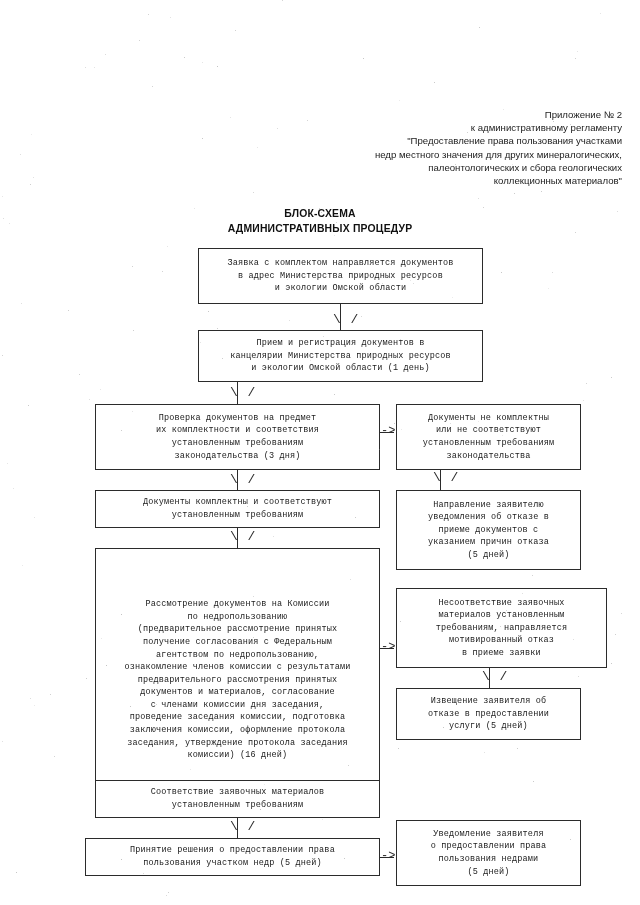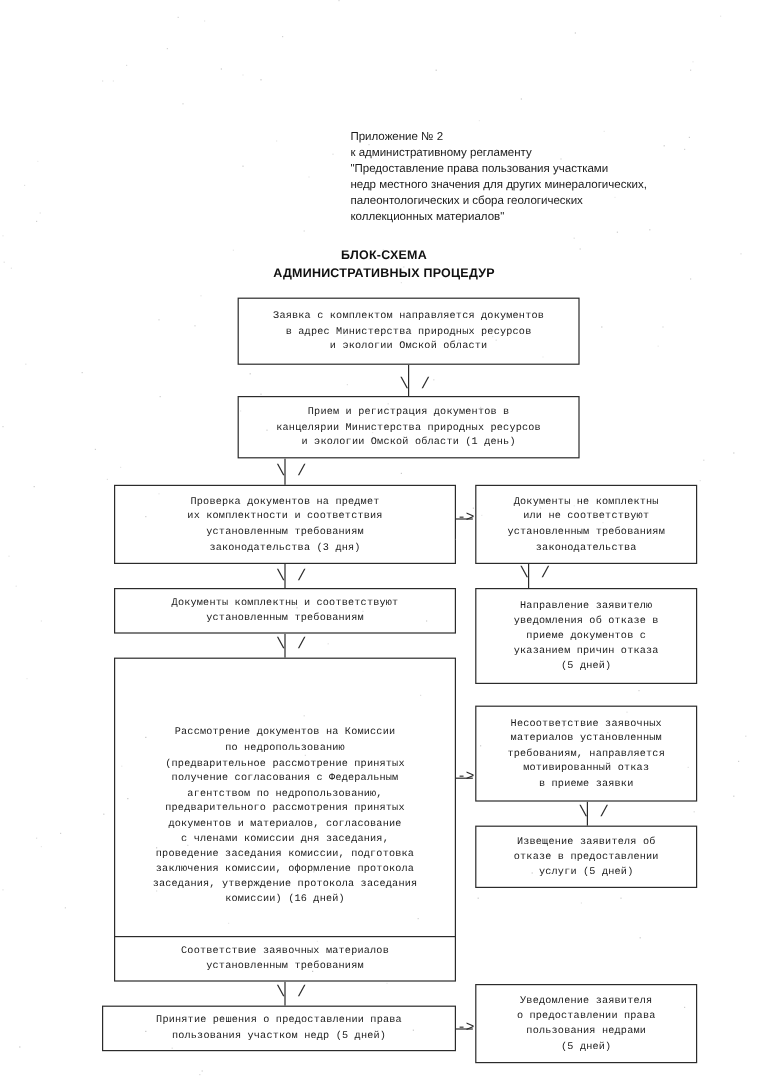--- a/index.html
+++ b/index.html
@@ -29,20 +29,21 @@
     width: 1px;
     height: 1px;
   }
 
   
   .header-block {
     position: absolute;
     top: 108px;
     right: 18px;
     width: 330px;
+    text-align: right;
     font-family: "Liberation Sans", sans-serif;
     font-size: 9.6px;
     line-height: 13.2px;
     color: #1b1b1b;
   }
   .header-block div { white-space: nowrap; }
 
   .doc-title {
     position: absolute;
     top: 206px;
@@ -186,33 +187,34 @@
 
 <div class="vline" style="left:237px; top:528px; height:22px;"></div>
 <div class="arrow-down" style="left:230px; top:530px;">\ /</div>
 
 <div class="box" style="left:95px; top:548px; width:285px; height:264px; justify-content:center;">
   <p>Рассмотрение документов на Комиссии</p>
   <p>по недропользованию</p>
   <p>(предварительное рассмотрение принятых</p>
   <p>получение согласования с Федеральным</p>
   <p>агентством по недропользованию,</p>
+  <p>ознакомление членов комиссии с результатами</p>
   <p>предварительного рассмотрения принятых</p>
   <p>документов и материалов, согласование</p>
   <p>с членами комиссии дня заседания,</p>
   <p>проведение заседания комиссии, подготовка</p>
   <p>заключения комиссии, оформление протокола</p>
   <p>заседания, утверждение протокола заседания</p>
   <p>комиссии) (16 дней)</p>
 </div>
 
 <div class="hline" style="left:380px; top:648px; width:14px;"></div>
 <div class="arrow-right" style="left:381px; top:641px;">-&gt;</div>
 
-<div class="box" style="left:396px; top:588px; width:185px; height:80px;">
+<div class="box" style="left:396px; top:588px; width:211px; height:80px;">
   <p>Несоответствие заявочных</p>
   <p>материалов установленным</p>
   <p>требованиям, направляется</p>
   <p>мотивированный отказ</p>
   <p>в приеме заявки</p>
 </div>
 
 <div class="vline" style="left:489px; top:668px; height:22px;"></div>
 <div class="arrow-down" style="left:482px; top:670px;">\ /</div>
 

